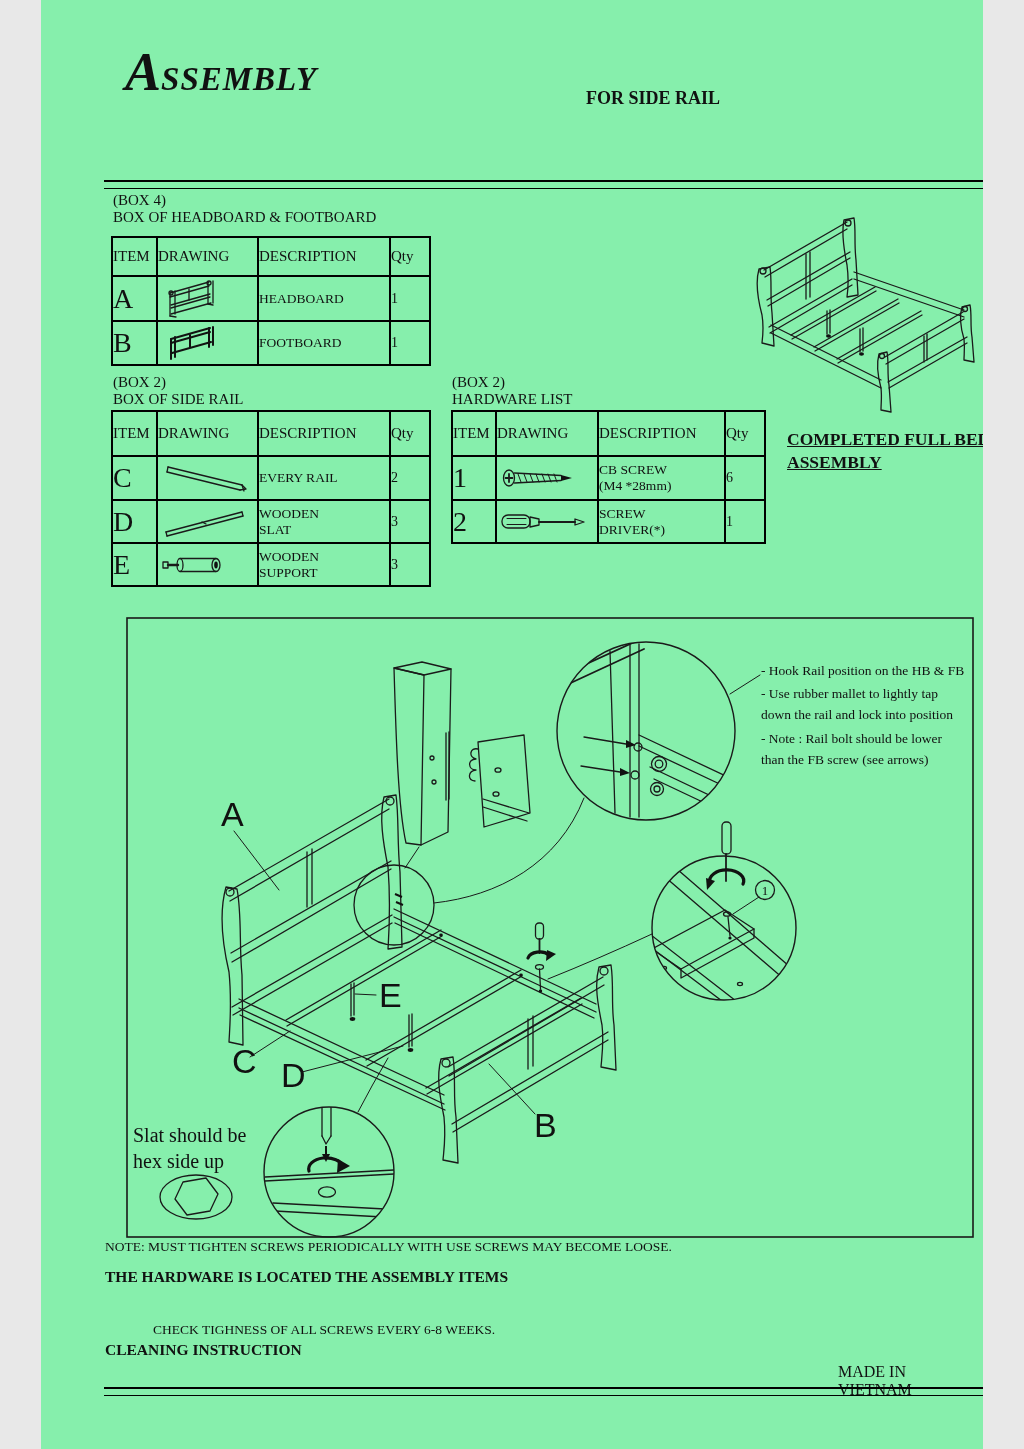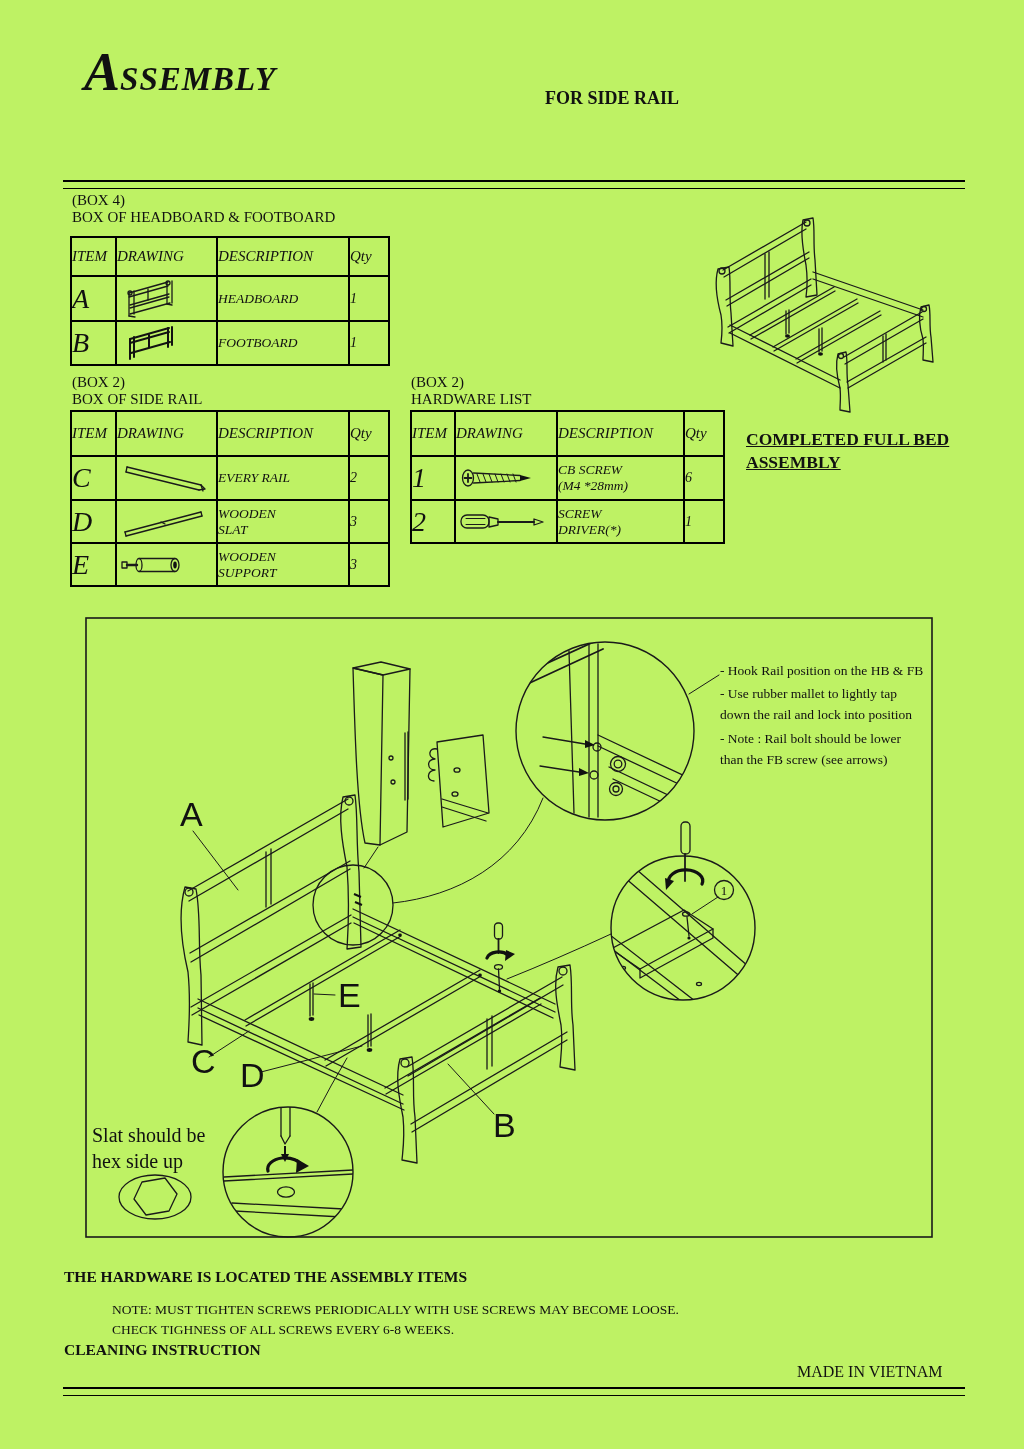--- a/index.html
+++ b/index.html
@@ -1,28 +1,28 @@
 <!DOCTYPE html>
 <html><head>
 <meta charset="utf-8">
 <style>
   html,body{margin:0;padding:0;background:#e8e8e8;}
-  .page{position:relative;width:1024px;height:1449px;background:#bef264;color:#111;
+  .page{position:relative;width:942px;height:1449px;background:#86efac;color:#111;
         font-family:"Liberation Serif",serif;overflow:hidden;margin:0 auto;}
   .abs{position:absolute;}
   
   .title{font-style:italic;font-weight:bold;line-height:0.9;}
   .title .big{font-size:54px;}
   .title .rest{font-size:33px;letter-spacing:1px;}
   .subtitle{font-size:18px;font-weight:bold;}
   .rule{border-top:2.5px solid #000;border-bottom:1.5px solid #000;height:6px;}
   
   .boxlabel{font-size:15px;}
   
-  table.parts{border-collapse:collapse;table-layout:fixed;font-style:italic;}
+  table.parts{border-collapse:collapse;table-layout:fixed;}
   table.parts td,table.parts th{border:2px solid #000;padding:0;vertical-align:middle;
       font-weight:normal;text-align:left;overflow:hidden;}
   th.h{font-size:15px;padding-left:3px;}
   th.hq{font-size:15px;text-align:center;}
   td.item{font-size:28px;text-align:center;}
   td.qty{font-size:14px;text-align:center;}
   td.desc{font-size:13.5px;line-height:16px;}
   td.draw{text-align:center;}
   .pad36{padding-left:36px;}
   .pad12{padding-left:12px;}
@@ -418,19 +418,19 @@
       <text x="7" y="525" class="slatnote">Slat should be</text>
       <text x="7" y="551" class="slatnote">hex side up</text>
       <g class="ln">
         <ellipse cx="70" cy="580" rx="36" ry="22"></ellipse>
         <polygon points="49,582 57,565 80,561 92,577 84,594 61,598"></polygon>
       </g>
     </svg>
   </div>
 
   <div class="abs f-bold" style="left:64px;top:1268px;">THE HARDWARE IS LOCATED THE ASSEMBLY ITEMS</div>
-  <div class="abs f-note" style="left:64px;top:1302px;margin-left:48px;">NOTE: MUST TIGHTEN SCREWS PERIODICALLY WITH USE SCREWS MAY BECOME LOOSE.</div>
+  <div class="abs f-note" style="left:64px;top:1239px;">NOTE: MUST TIGHTEN SCREWS PERIODICALLY WITH USE SCREWS MAY BECOME LOOSE.</div>
   <div class="abs f-note" style="left:112px;top:1322px;">CHECK TIGHNESS OF ALL SCREWS EVERY 6-8 WEEKS.</div>
   <div class="abs f-bold" style="left:64px;top:1341px;">CLEANING INSTRUCTION</div>
   <div class="abs" style="left:797px;top:1363px;font-size:16px;">MADE IN VIETNAM</div>
   <div class="abs rule" style="left:63px;top:1387px;width:902px;border-top-width:2px;"></div>
 
 </div>
 
 </body></html>

